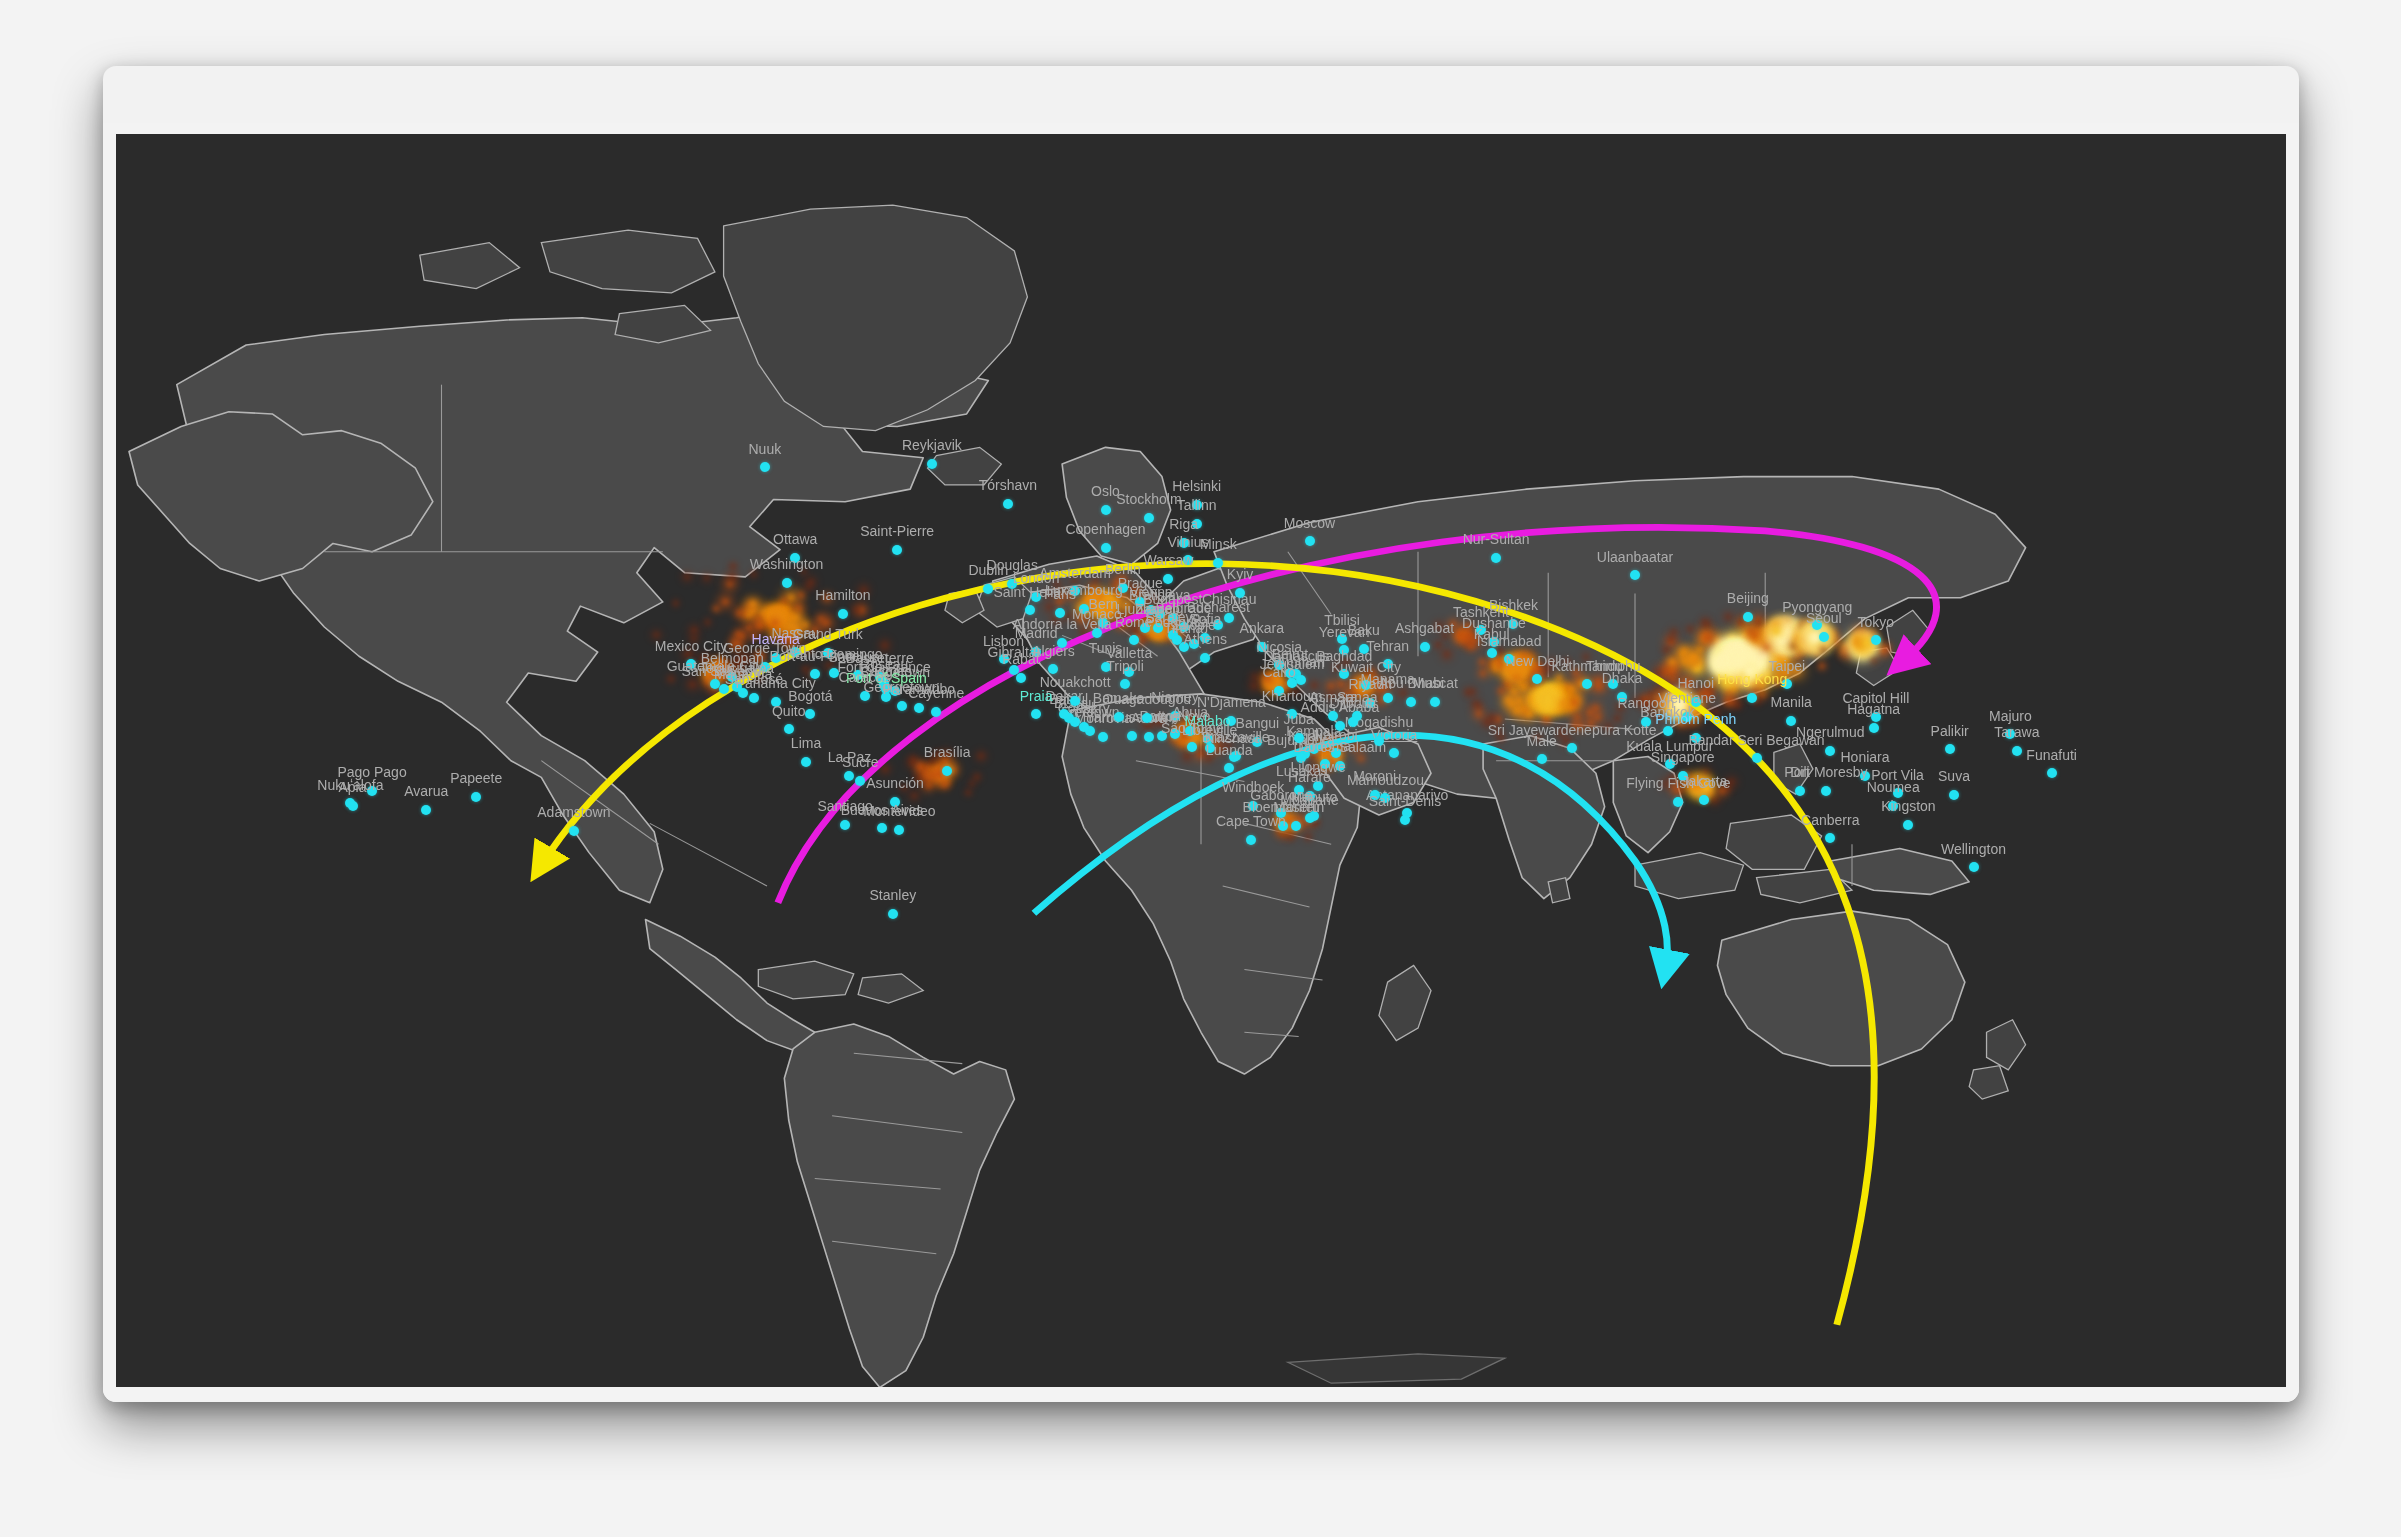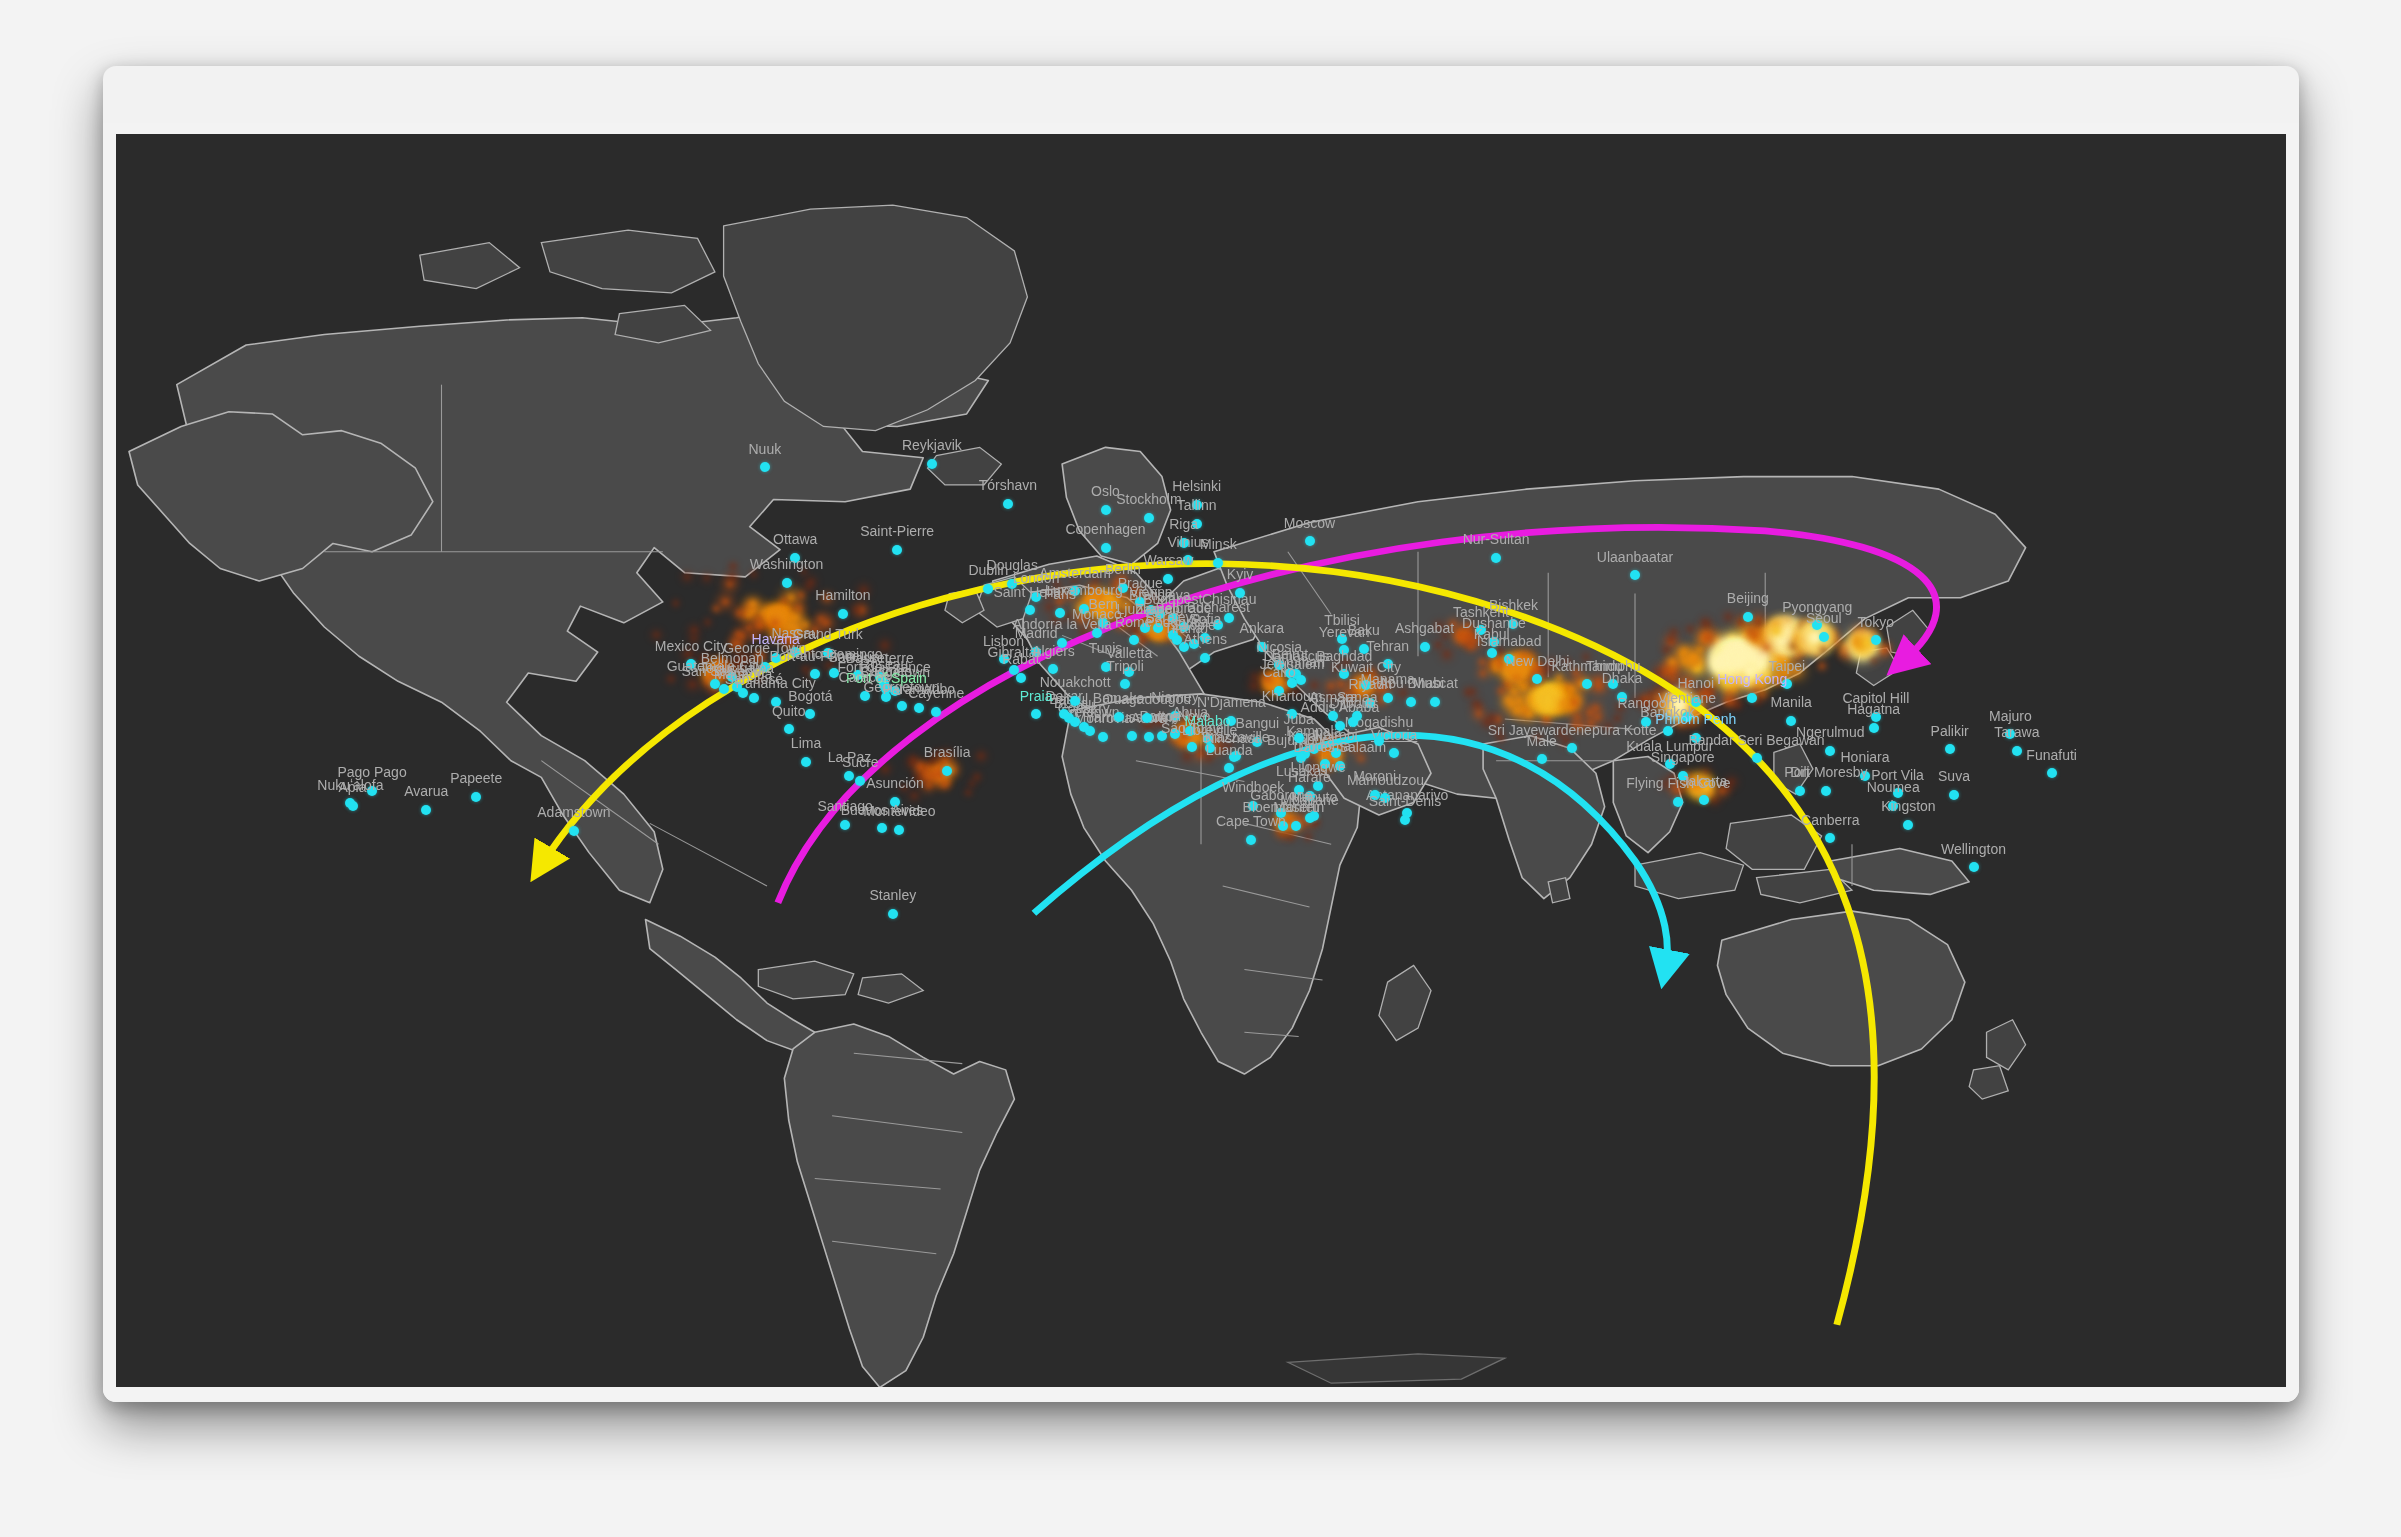--- a/index.html
+++ b/index.html
@@ -1250,21 +1250,21 @@
             <div class="city-label" style="left: 75.2%; top: 37.65%; color: rgb(173, 173, 173);">Beijing</div>
             <span class="dot" title="Pyongyang" style="left: 78.4%; top: 39.2%; width: 10px; height: 10px; background: rgb(34, 226, 242);"></span>
             <div class="city-label" style="left: 78.4%; top: 38.35%; color: rgb(173, 173, 173);">Pyongyang</div>
             <span class="dot" title="Seoul" style="left: 78.7%; top: 40.1%; width: 10px; height: 10px; background: rgb(34, 226, 242);"></span>
             <div class="city-label" style="left: 78.7%; top: 39.25%; color: rgb(173, 173, 173);">Seoul</div>
             <span class="dot" title="Tokyo" style="left: 81.1%; top: 40.4%; width: 10px; height: 10px; background: rgb(34, 226, 242);"></span>
             <div class="city-label" style="left: 81.1%; top: 39.55%; color: rgb(173, 173, 173);">Tokyo</div>
             <span class="dot" title="Taipei" style="left: 77%; top: 43.9%; width: 10px; height: 10px; background: rgb(34, 226, 242);"></span>
             <div class="city-label" style="left: 77%; top: 43.05%; color: rgb(173, 173, 173);">Taipei</div>
             <span class="dot" title="Hong Kong" style="left: 75.4%; top: 45%; width: 10px; height: 10px; background: rgb(34, 226, 242);"></span>
-            <div class="city-label" style="left: 75.4%; top: 44.15%; color: #c4b5fd;">Hong Kong</div>
+            <div class="city-label" style="left: 75.4%; top: 44.15%; color: #fde047;">Hong Kong</div>
             <span class="dot" title="Hanoi" style="left: 72.8%; top: 45.3%; width: 10px; height: 10px; background: rgb(34, 226, 242);"></span>
             <div class="city-label" style="left: 72.8%; top: 44.45%; color: rgb(173, 173, 173);">Hanoi</div>
             <span class="dot" title="Vientiane" style="left: 72.4%; top: 46.5%; width: 10px; height: 10px; background: rgb(34, 226, 242);"></span>
             <div class="city-label" style="left: 72.4%; top: 45.65%; color: rgb(173, 173, 173);">Vientiane</div>
             <span class="dot" title="Rangoon" style="left: 70.5%; top: 46.9%; width: 10px; height: 10px; background: rgb(34, 226, 242);"></span>
             <div class="city-label" style="left: 70.5%; top: 46.05%; color: rgb(173, 173, 173);">Rangoon</div>
             <span class="dot" title="Bangkok" style="left: 71.5%; top: 47.6%; width: 10px; height: 10px; background: rgb(34, 226, 242);"></span>
             <div class="city-label" style="left: 71.5%; top: 46.75%; color: rgb(173, 173, 173);">Bangkok</div>
             <span class="dot" title="Phnom Penh" style="left: 72.8%; top: 48.2%; width: 10px; height: 10px; background: rgb(34, 226, 242);"></span>
             <div class="city-label" style="left: 72.8%; top: 47.35%; color: #7dd3fc;">Phnom Penh</div>

